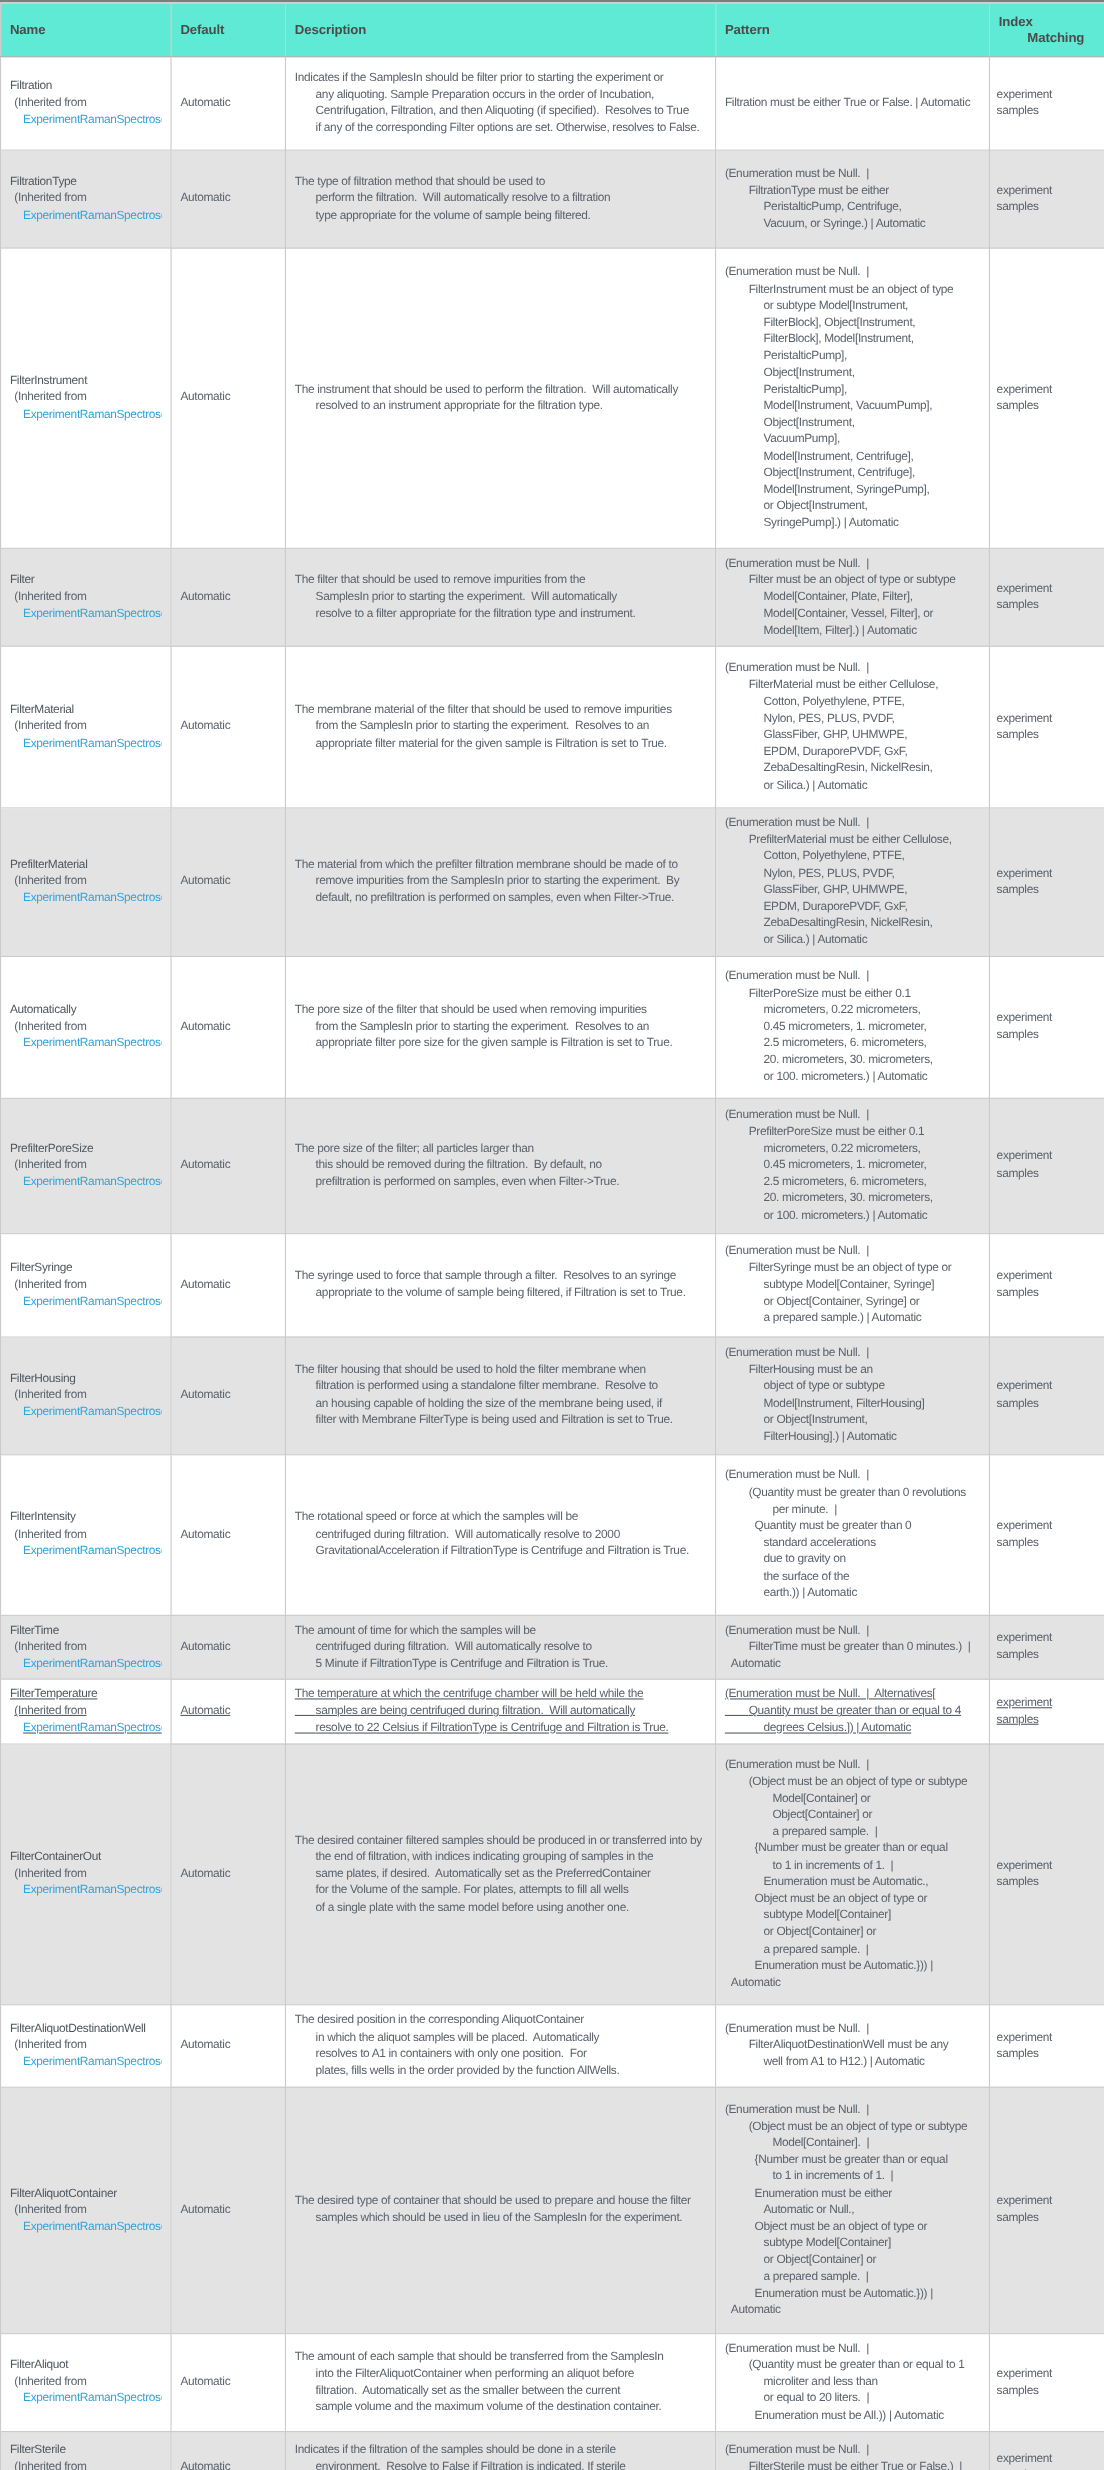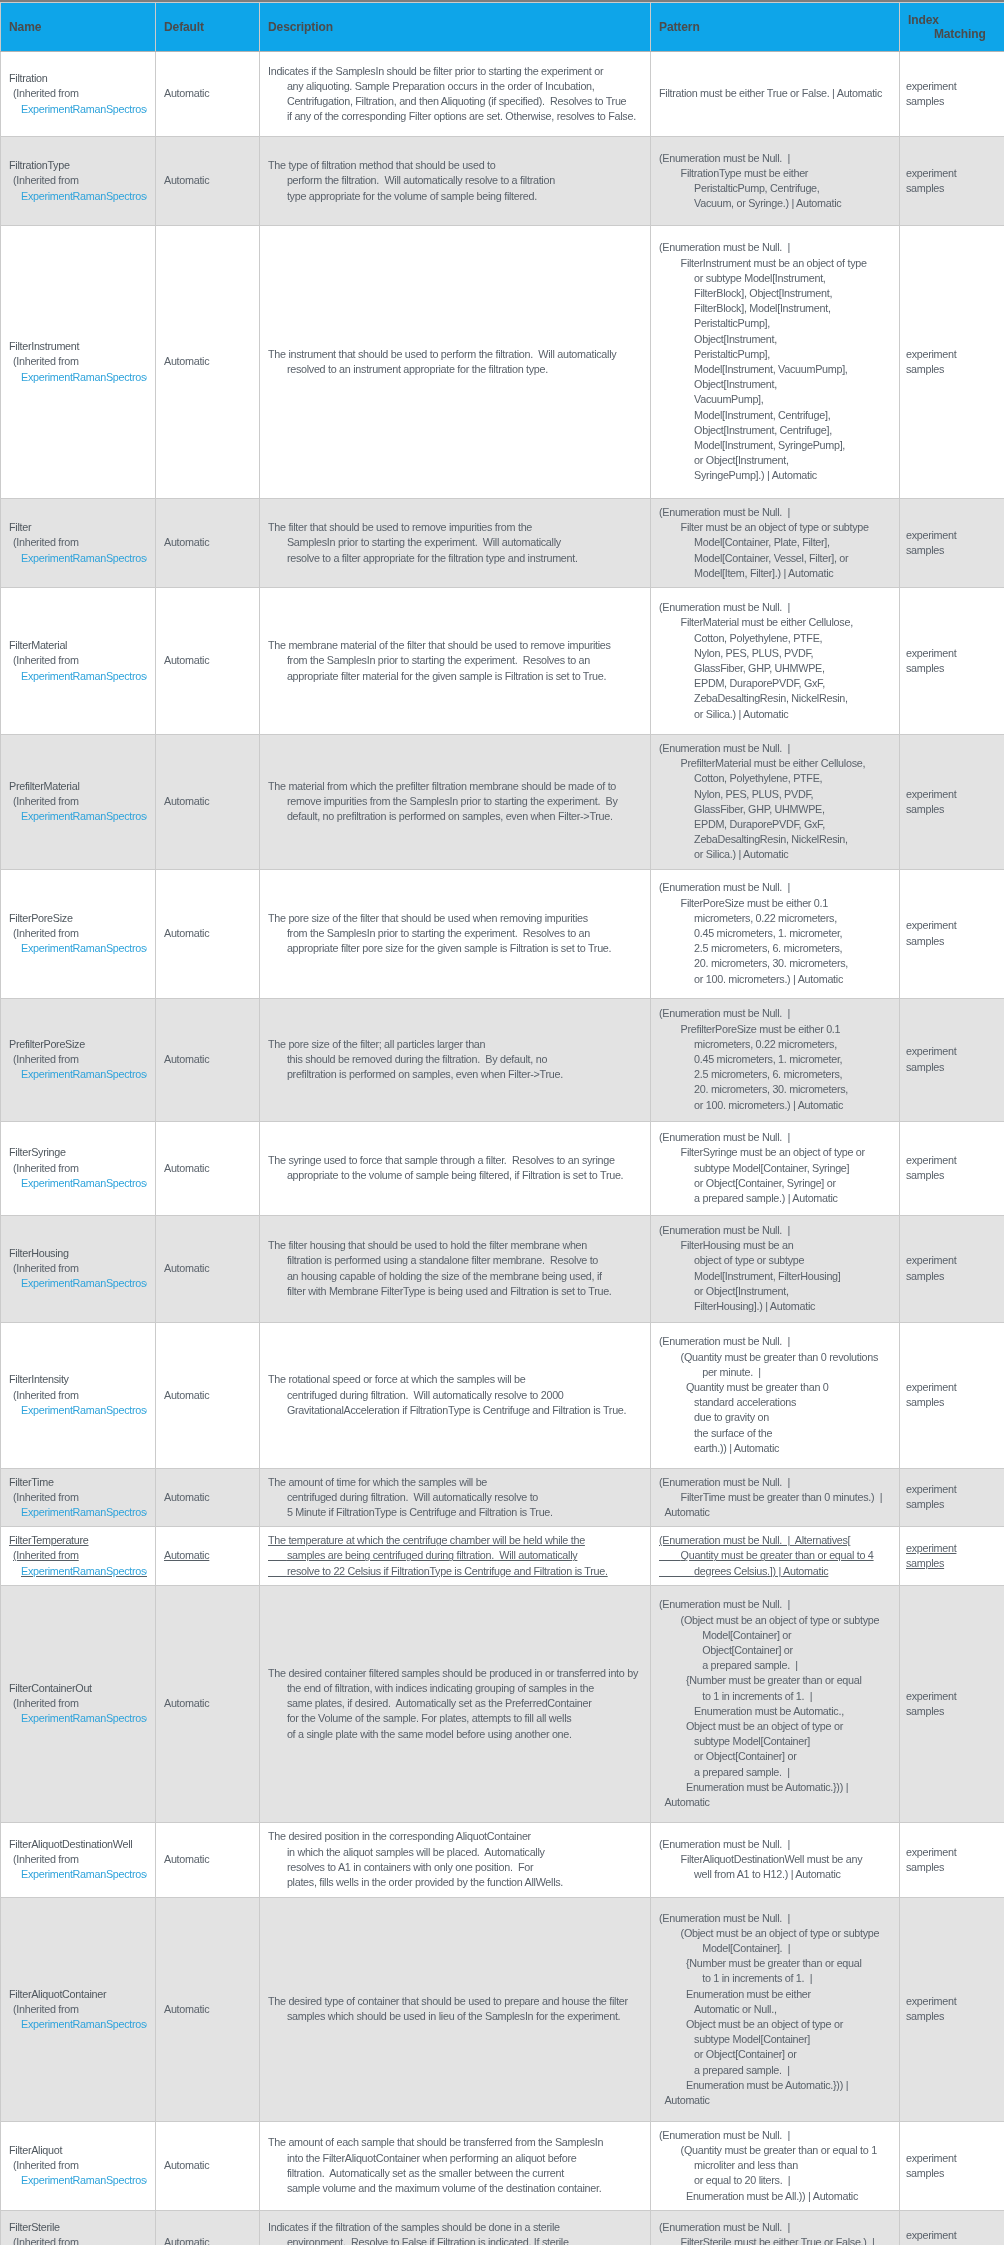--- a/index.html
+++ b/index.html
@@ -1,21 +1,21 @@
 <!DOCTYPE html>
 <html><head>
 <meta charset="utf-8">
 <style>
   html,body{margin:0;padding:0;background:#ffffff;}
   body{font-family:"Liberation Sans",sans-serif;color:#565e66;}
   .wrap{width:1004px;border-top:2px solid #7d7d7d;border-bottom:2px solid #7d7d7d;box-sizing:border-box;}
   table{border-collapse:collapse;table-layout:fixed;width:1004px;}
   th,td{border:1px solid #cbcbcb;vertical-align:middle;box-sizing:border-box;}
   thead th{
-    background:#0ea5e9;color:#4b4b4b;font-size:12px;font-weight:bold;
+    background:#5eead4;color:#4b4b4b;font-size:12px;font-weight:bold;
     text-align:left;padding:10px 8px;letter-spacing:-0.1px;white-space:pre-wrap;
     border-bottom:1px solid #b3b3b3;
   }
   tbody td{font-size:10.8px;letter-spacing:-0.3px;line-height:15.2px;padding:6px 8px;color:#5a626b;}
   tr.shade td{background:#e3e3e3;}
   td.c-name{overflow:hidden;padding-left:8px;}
   .nm{color:#4f575e;white-space:nowrap;overflow:hidden;}
   .inh{padding-left:4px;white-space:nowrap;overflow:hidden;}
   .lnk{padding-left:12px;color:#2fa3db;white-space:nowrap;overflow:hidden;cursor:pointer;}
   td.c-def{padding-left:8px;}
@@ -155,21 +155,21 @@
              Cotton, Polyethylene, PTFE,
              Nylon, PES, PLUS, PVDF,
              GlassFiber, GHP, UHMWPE,
              EPDM, DuraporePVDF, GxF,
              ZebaDesaltingResin, NickelResin,
              or Silica.) | Automatic</td>
           <td class="c-idx">experiment samples</td>
         </tr>
         <tr style="height: 129px;">
           <td class="c-name">
-            <div class="nm">FilterPoreSize</div>
+            <div class="nm">Automatically</div>
             <div class="inh">(Inherited from</div>
             <div class="lnk">ExperimentRamanSpectroscopy</div>
           </td>
           <td class="c-def">Automatic</td>
           <td class="c-desc">The pore size of the filter that should be used when removing impurities
        from the SamplesIn prior to starting the experiment.  Resolves to an
        appropriate filter pore size for the given sample is Filtration is set to True.</td>
           <td class="c-pat">(Enumeration must be Null.  |
         FilterPoreSize must be either 0.1
              micrometers, 0.22 micrometers,

